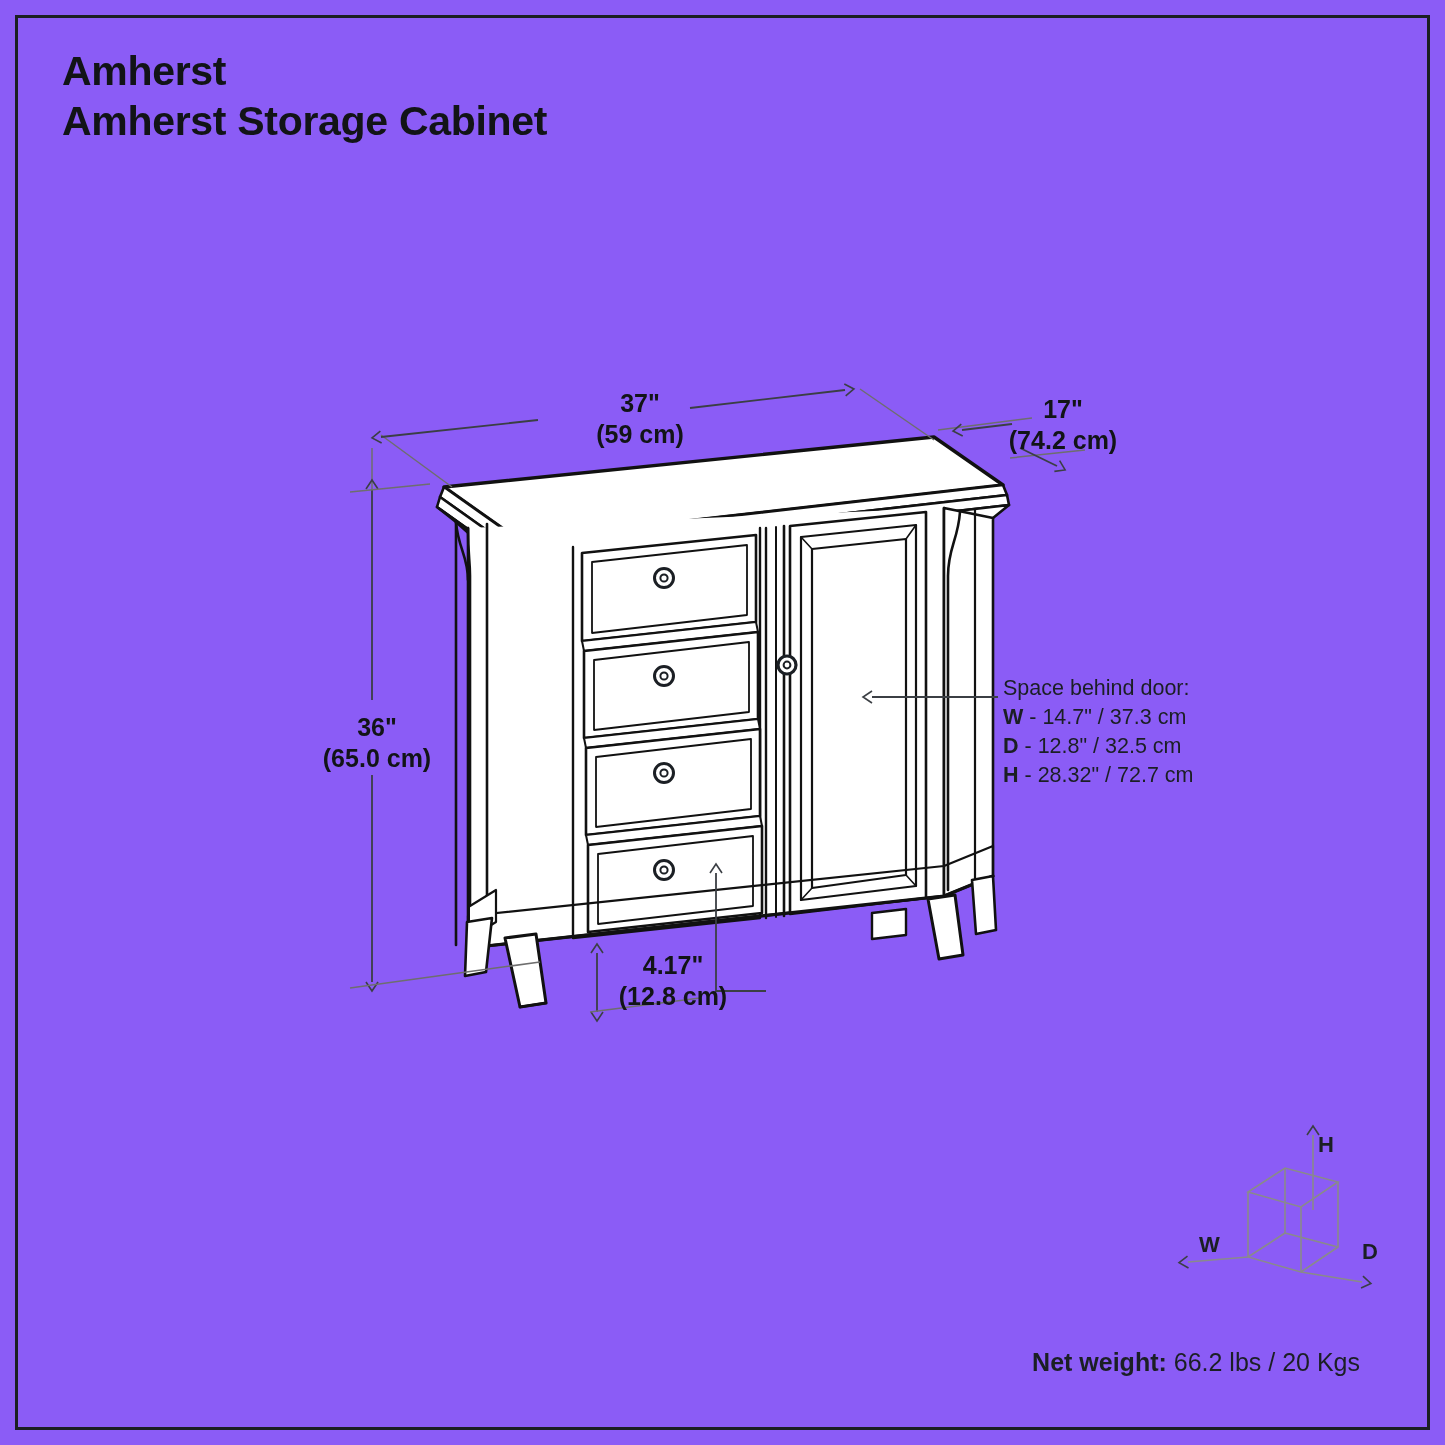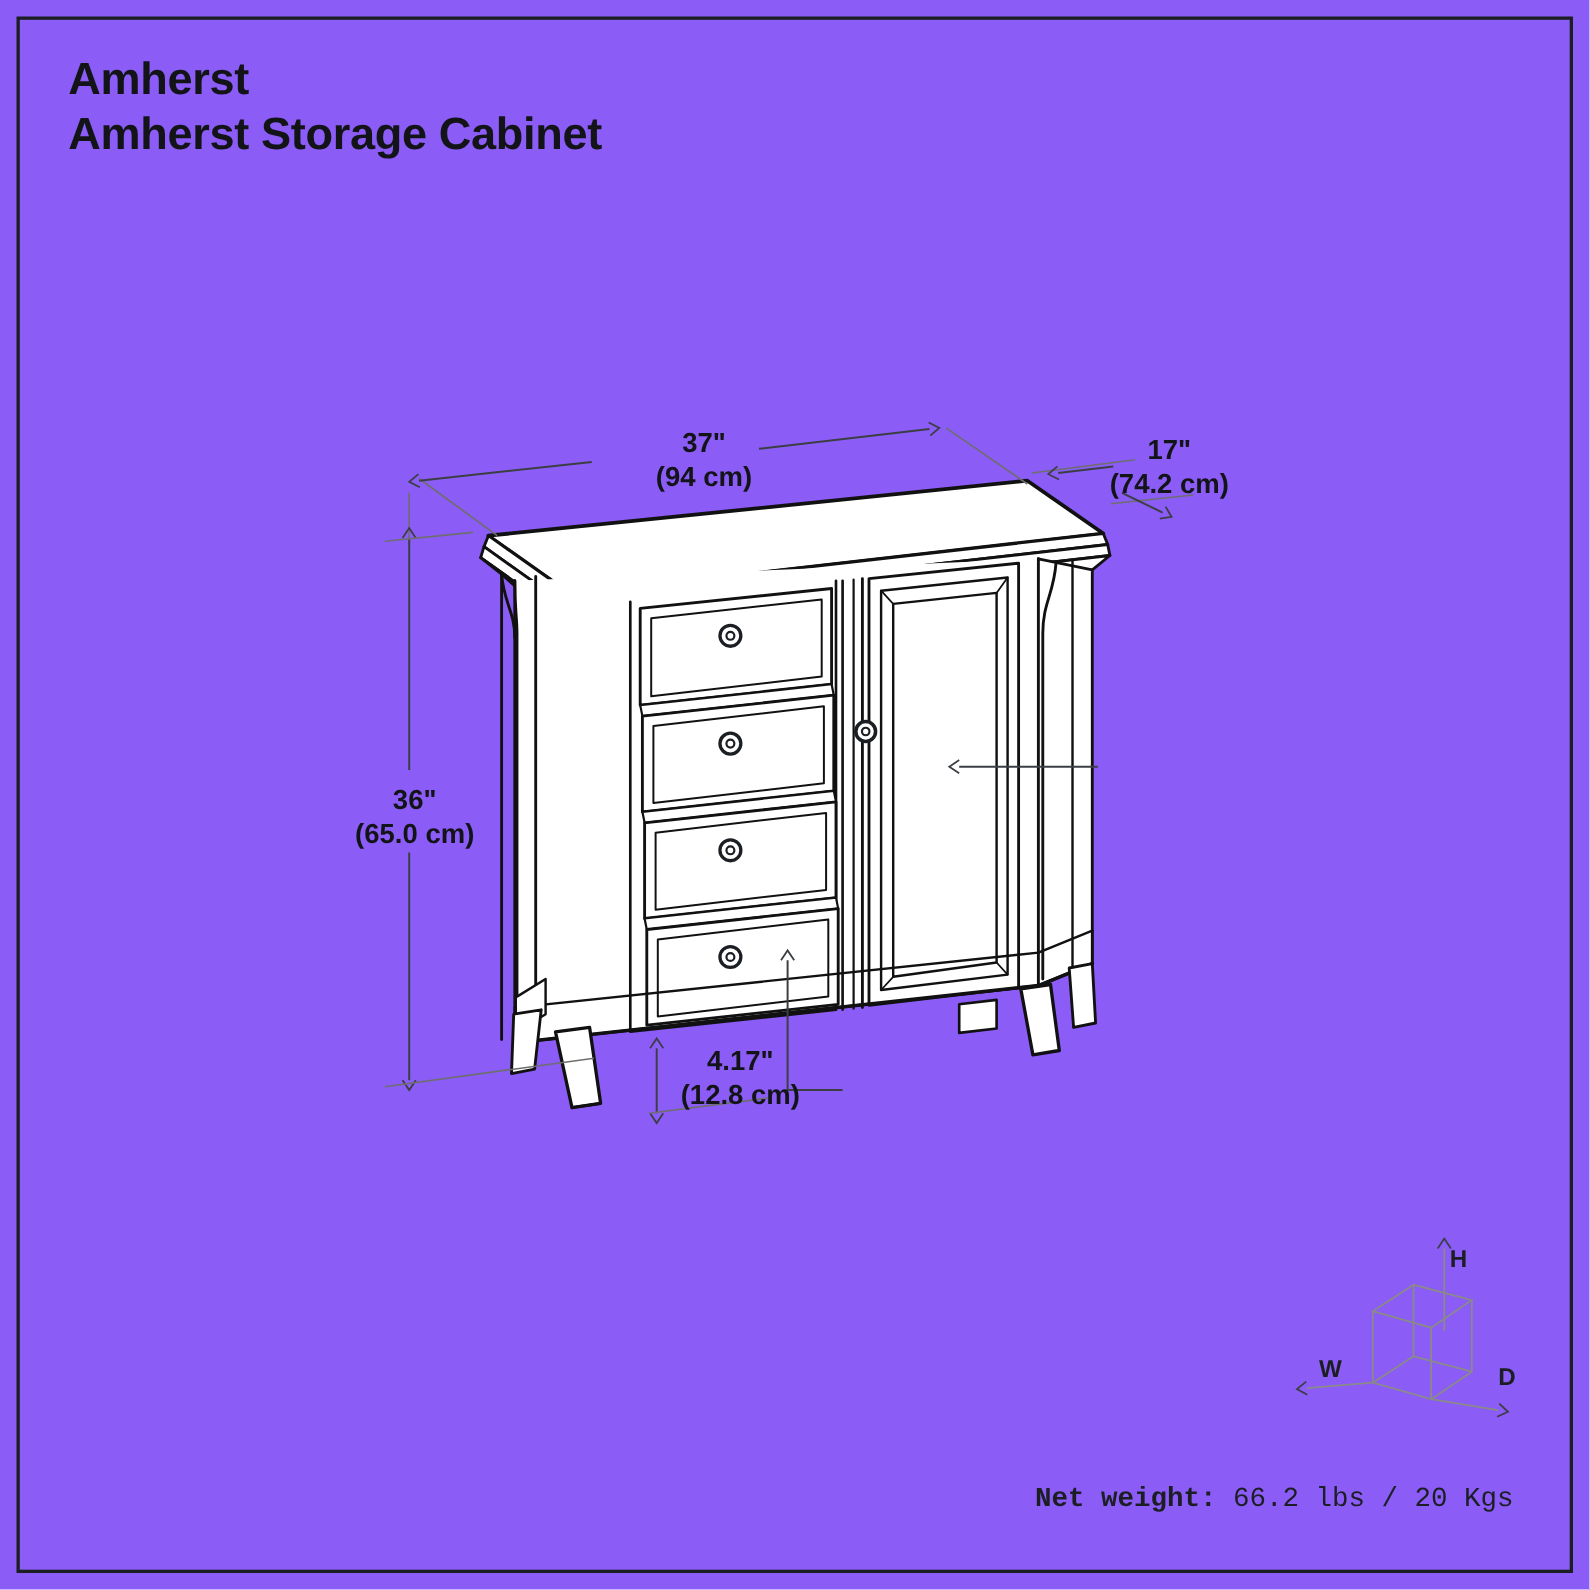--- a/index.html
+++ b/index.html
@@ -78,28 +78,27 @@
     position: absolute;
     font-weight: bold;
     font-size: 22px;
     color: #1b1f24;
   }
   #legend-h { left: 1318px; top: 1132px; }
   #legend-w { left: 1199px; top: 1232px; }
   #legend-d { left: 1362px; top: 1239px; }
   #netweight {
     position: absolute;
-    left: 636px;
+    left: 620px;
     top: 1348px;
     width: 740px;
     text-align: right;
     font-size: 25px;
     color: #1b1f24;
     white-space: nowrap;
-    font-family: Liberation Mono, monospace;
   }
   #netweight .k { font-weight: bold; }
 </style>
 </head>
 <body>
 
 <div id="page">
 
   <div id="frame"></div>
 
@@ -279,38 +278,53 @@
       <g stroke="#8a8a8a" stroke-width="1.6">
         <line x1="1313" y1="1210" x2="1313" y2="1135" marker-end="url(#arrR)"></line>
         <line x1="1248" y1="1257" x2="1188" y2="1262" marker-end="url(#arrR)"></line>
         <line x1="1301" y1="1272" x2="1362" y2="1282" marker-end="url(#arrR)"></line>
       </g>
     </g>
   </svg>
 
   <div class="dimlabel" id="dim-width">
     <div>37"</div>
-    <div>(94 cm)</div>
+    <div>(59 cm)</div>
   </div>
 
   <div class="dimlabel" id="dim-depth">
     <div>17"</div>
     <div>(74.2 cm)</div>
   </div>
 
   <div class="dimlabel" id="dim-height">
     <div>36"</div>
     <div>(65.0 cm)</div>
   </div>
 
   <div class="dimlabel" id="dim-leg">
     <div>4.17"</div>
     <div>(12.8 cm)</div>
   </div>
 
+  <div class="callout" id="space-callout">
+    <div class="hdr">Space behind door:</div>
+    <div>
+      <span class="k">W</span>
+      <span>- 14.7" / 37.3 cm</span>
+    </div>
+    <div>
+      <span class="k">D</span>
+      <span>- 12.8" / 32.5 cm</span>
+    </div>
+    <div>
+      <span class="k">H</span>
+      <span>- 28.32" / 72.7 cm</span>
+    </div>
+  </div>
 
 
   <div id="legend-labels">
     <span id="legend-h">H</span>
     <span id="legend-w">W</span>
     <span id="legend-d">D</span>
   </div>
 
   <div id="netweight">
     <span class="k">Net weight:</span>

